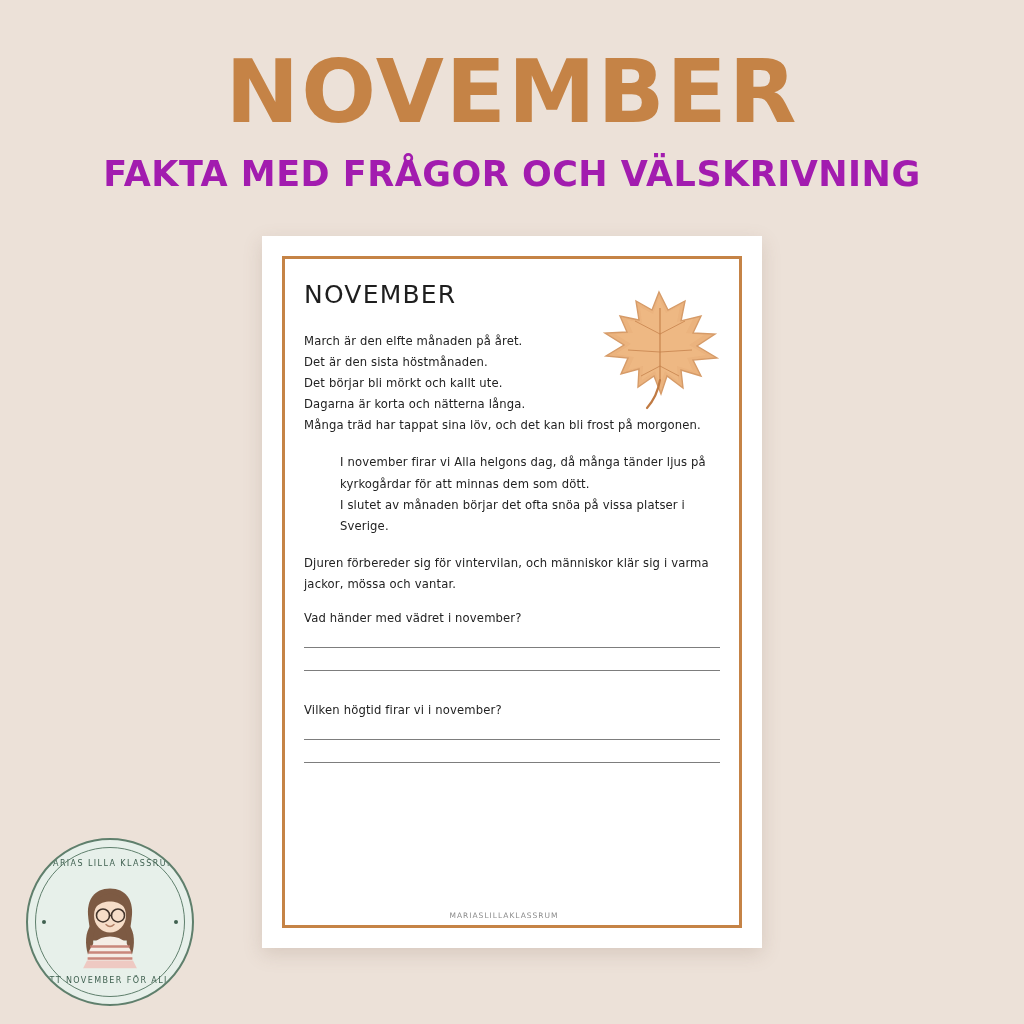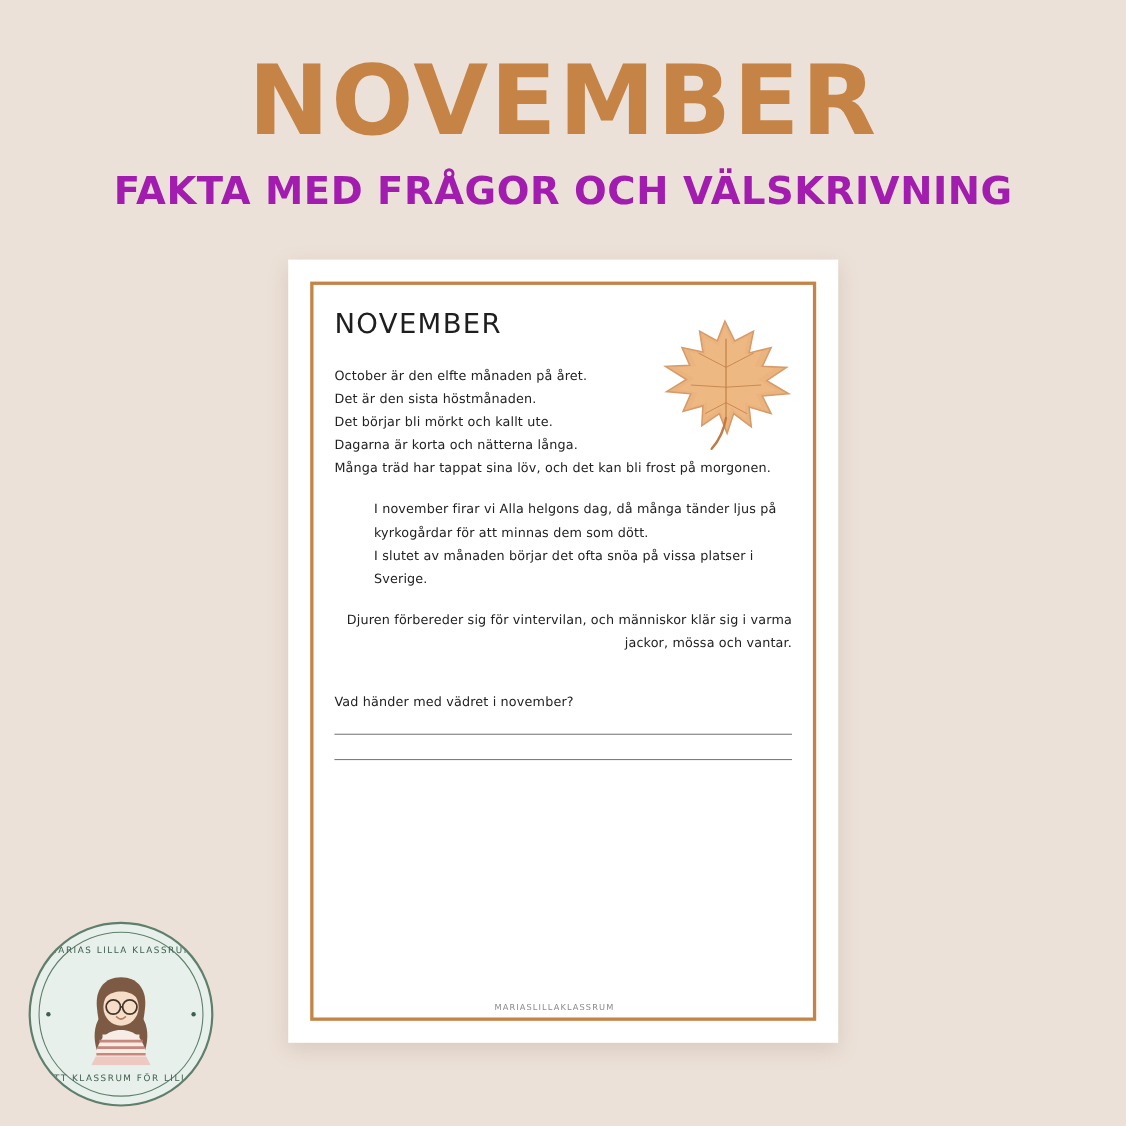--- a/index.html
+++ b/index.html
@@ -82,21 +82,21 @@
   
   .leaf-wrap {
     position: absolute;
     right: -4px;
     top: 6px;
     width: 130px;
     height: 128px;
   }
 
   
-  .questions { margin-top: 36px; }
+  .questions { margin-top: 16px; }
   .question-block { margin-bottom: 32px; }
   .question-text {
     font-family: "DejaVu Sans", sans-serif;
     font-size: 11.6px;
     color: #222;
     letter-spacing: 0.15px;
     margin-bottom: 22px;
   }
   .answer-line {
     height: 1px;
@@ -178,49 +178,54 @@
         <g transform="translate(3,2)">
           <path d="M62 4 L71 22 L88 13 L84 33 L104 28 L96 45 L118 46 L100 58 L120 70 L96 72 L104 88 L84 82 L86 100 L70 88 L64 106 L57 88 L41 99 L42 81 L24 86 L31 70 L9 68 L27 57 L8 45 L30 44 L23 28 L42 32 L39 13 L55 22 Z" fill="#e8a668" opacity="0.85" stroke="#cf8a4e" stroke-width="1.4"></path>
           <path d="M62 10 L69 25 L83 18 L80 34 L96 31 L89 45 L107 47 L92 57 L109 67 L90 70 L96 83 L80 78 L81 93 L68 83 L63 97 L58 83 L45 92 L46 78 L31 82 L37 69 L19 66 L34 56 L18 46 L36 45 L30 32 L45 35 L43 19 L56 26 Z" fill="#f0bb86" opacity="0.7"></path>
           <path d="M63 20 L63 92" stroke="#c47f49" stroke-width="1.1" fill="none"></path>
           <path d="M63 46 L88 33 M63 46 L38 33 M63 64 L95 62 M63 64 L31 62 M63 78 L82 88 M63 78 L44 88" stroke="#c47f49" stroke-width="0.9" fill="none" opacity="0.85"></path>
           <path d="M63 92 C61 104 57 112 50 120" stroke="#c07a43" stroke-width="2.2" fill="none" stroke-linecap="round"></path>
         </g>
       </svg>
     </div>
 
-    <div class="para narrow" style="white-space: pre-line; max-width: 420px;">October är den elfte månaden på året.
+    <div class="para narrow" style="white-space: pre-line; max-width: 420px;">March är den elfte månaden på året.
 Det är den sista höstmånaden.
 Det börjar bli mörkt och kallt ute.
 Dagarna är korta och nätterna långa.
 Många träd har tappat sina löv, och det kan bli frost på morgonen.</div>
     <div class="para mid" style="white-space: pre-line; margin-left: 36px;">I november firar vi Alla helgons dag, då många tänder ljus på kyrkogårdar för att minnas dem som dött.
 I slutet av månaden börjar det ofta snöa på vissa platser i Sverige.</div>
-    <div class="para mid" style="white-space: pre-line; text-align: right;">Djuren förbereder sig för vintervilan, och människor klär sig i varma jackor, mössa och vantar.</div>
+    <div class="para mid" style="white-space: pre-line;">Djuren förbereder sig för vintervilan, och människor klär sig i varma jackor, mössa och vantar.</div>
 
     <div class="questions">
 
       <div class="question-block">
         <div class="question-text">Vad händer med vädret i november?</div>
         <div class="answer-line"></div>
         <div class="answer-line"></div>
       </div>
 
+      <div class="question-block">
+        <div class="question-text">Vilken högtid firar vi i november?</div>
+        <div class="answer-line"></div>
+        <div class="answer-line"></div>
+      </div>
 
 
     </div>
   </div>
 
   <div class="sheet-footer">MARIASLILLAKLASSRUM</div>
 </div>
 
 <div class="logo">
   <div class="logo-ring"></div>
   <div class="logo-text-top">MARIAS LILLA KLASSRUM</div>
-  <div class="logo-text-bottom">ETT KLASSRUM FÖR LILLA</div>
+  <div class="logo-text-bottom">ETT NOVEMBER FÖR ALLA</div>
   <div class="logo-dot left"></div>
   <div class="logo-dot right"></div>
   <div class="logo-figure">
     <svg viewBox="0 0 90 86" width="90" height="86" aria-hidden="true">
 
       <path d="M45 6 C29 6 22 18 23 32 C24 44 26 52 28 58 L62 58 C64 52 66 44 67 32 C68 18 61 6 45 6 Z" fill="#7d5a43"></path>
 
       <path d="M26 42 C20 50 20 62 23 72 L30 72 C27 62 28 50 31 44 Z" fill="#7d5a43"></path>
       <path d="M64 42 C70 50 70 62 67 72 L60 72 C63 62 62 50 59 44 Z" fill="#7d5a43"></path>
 

